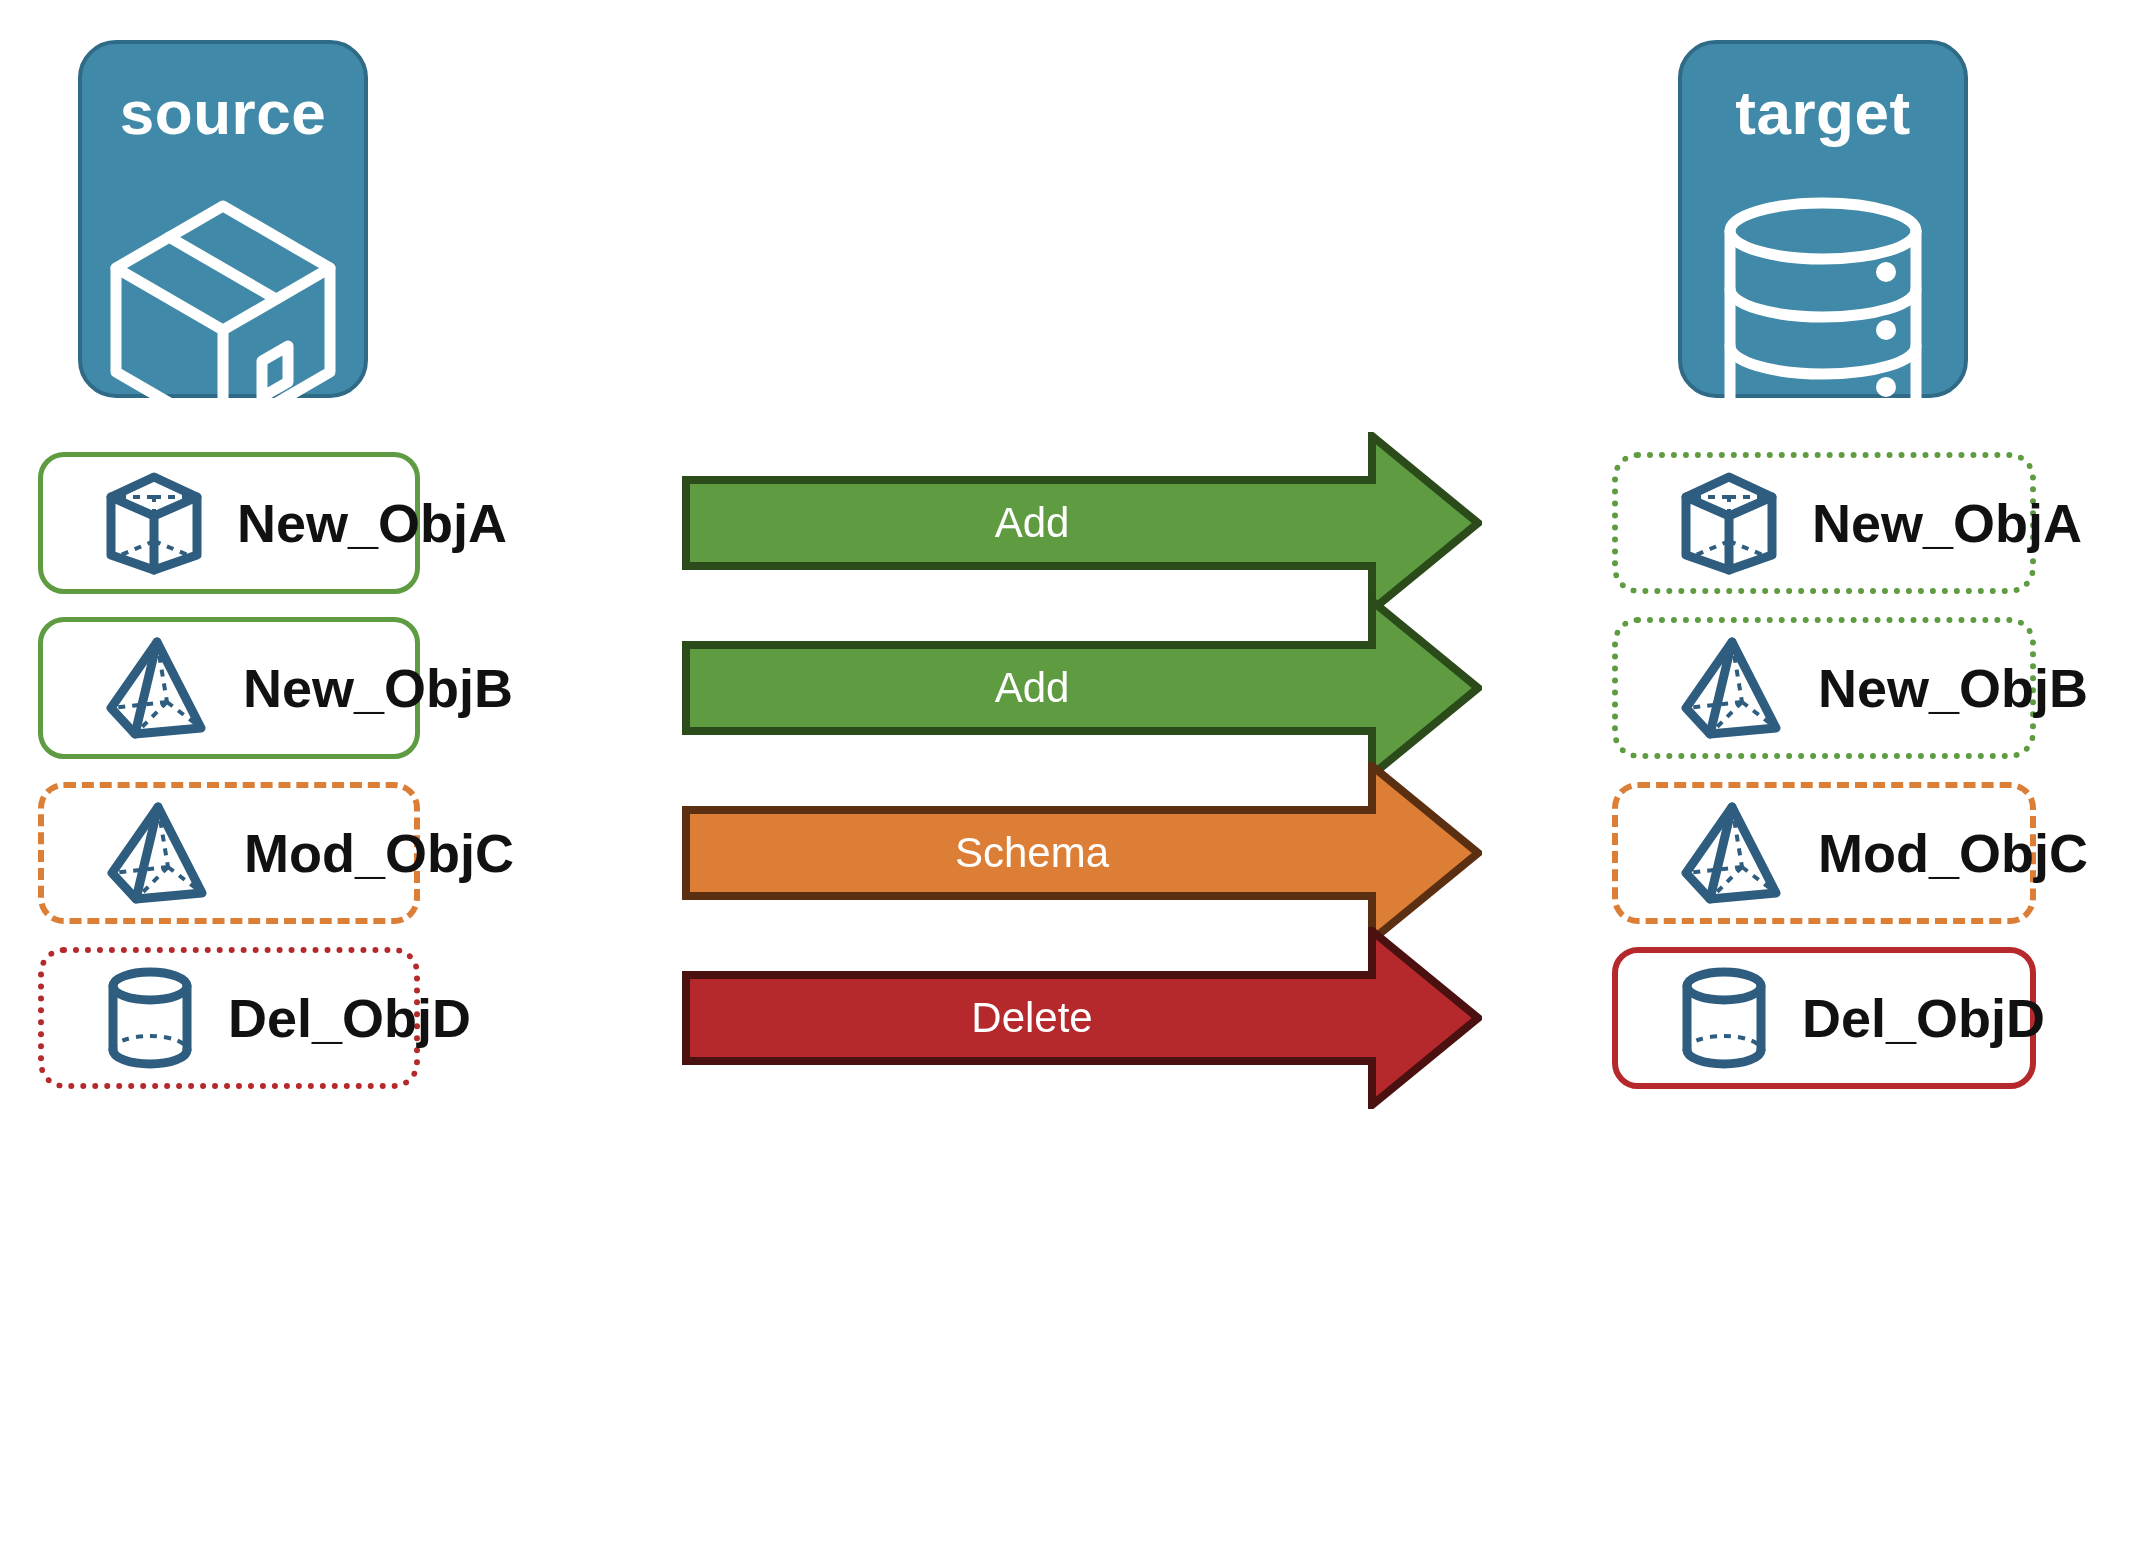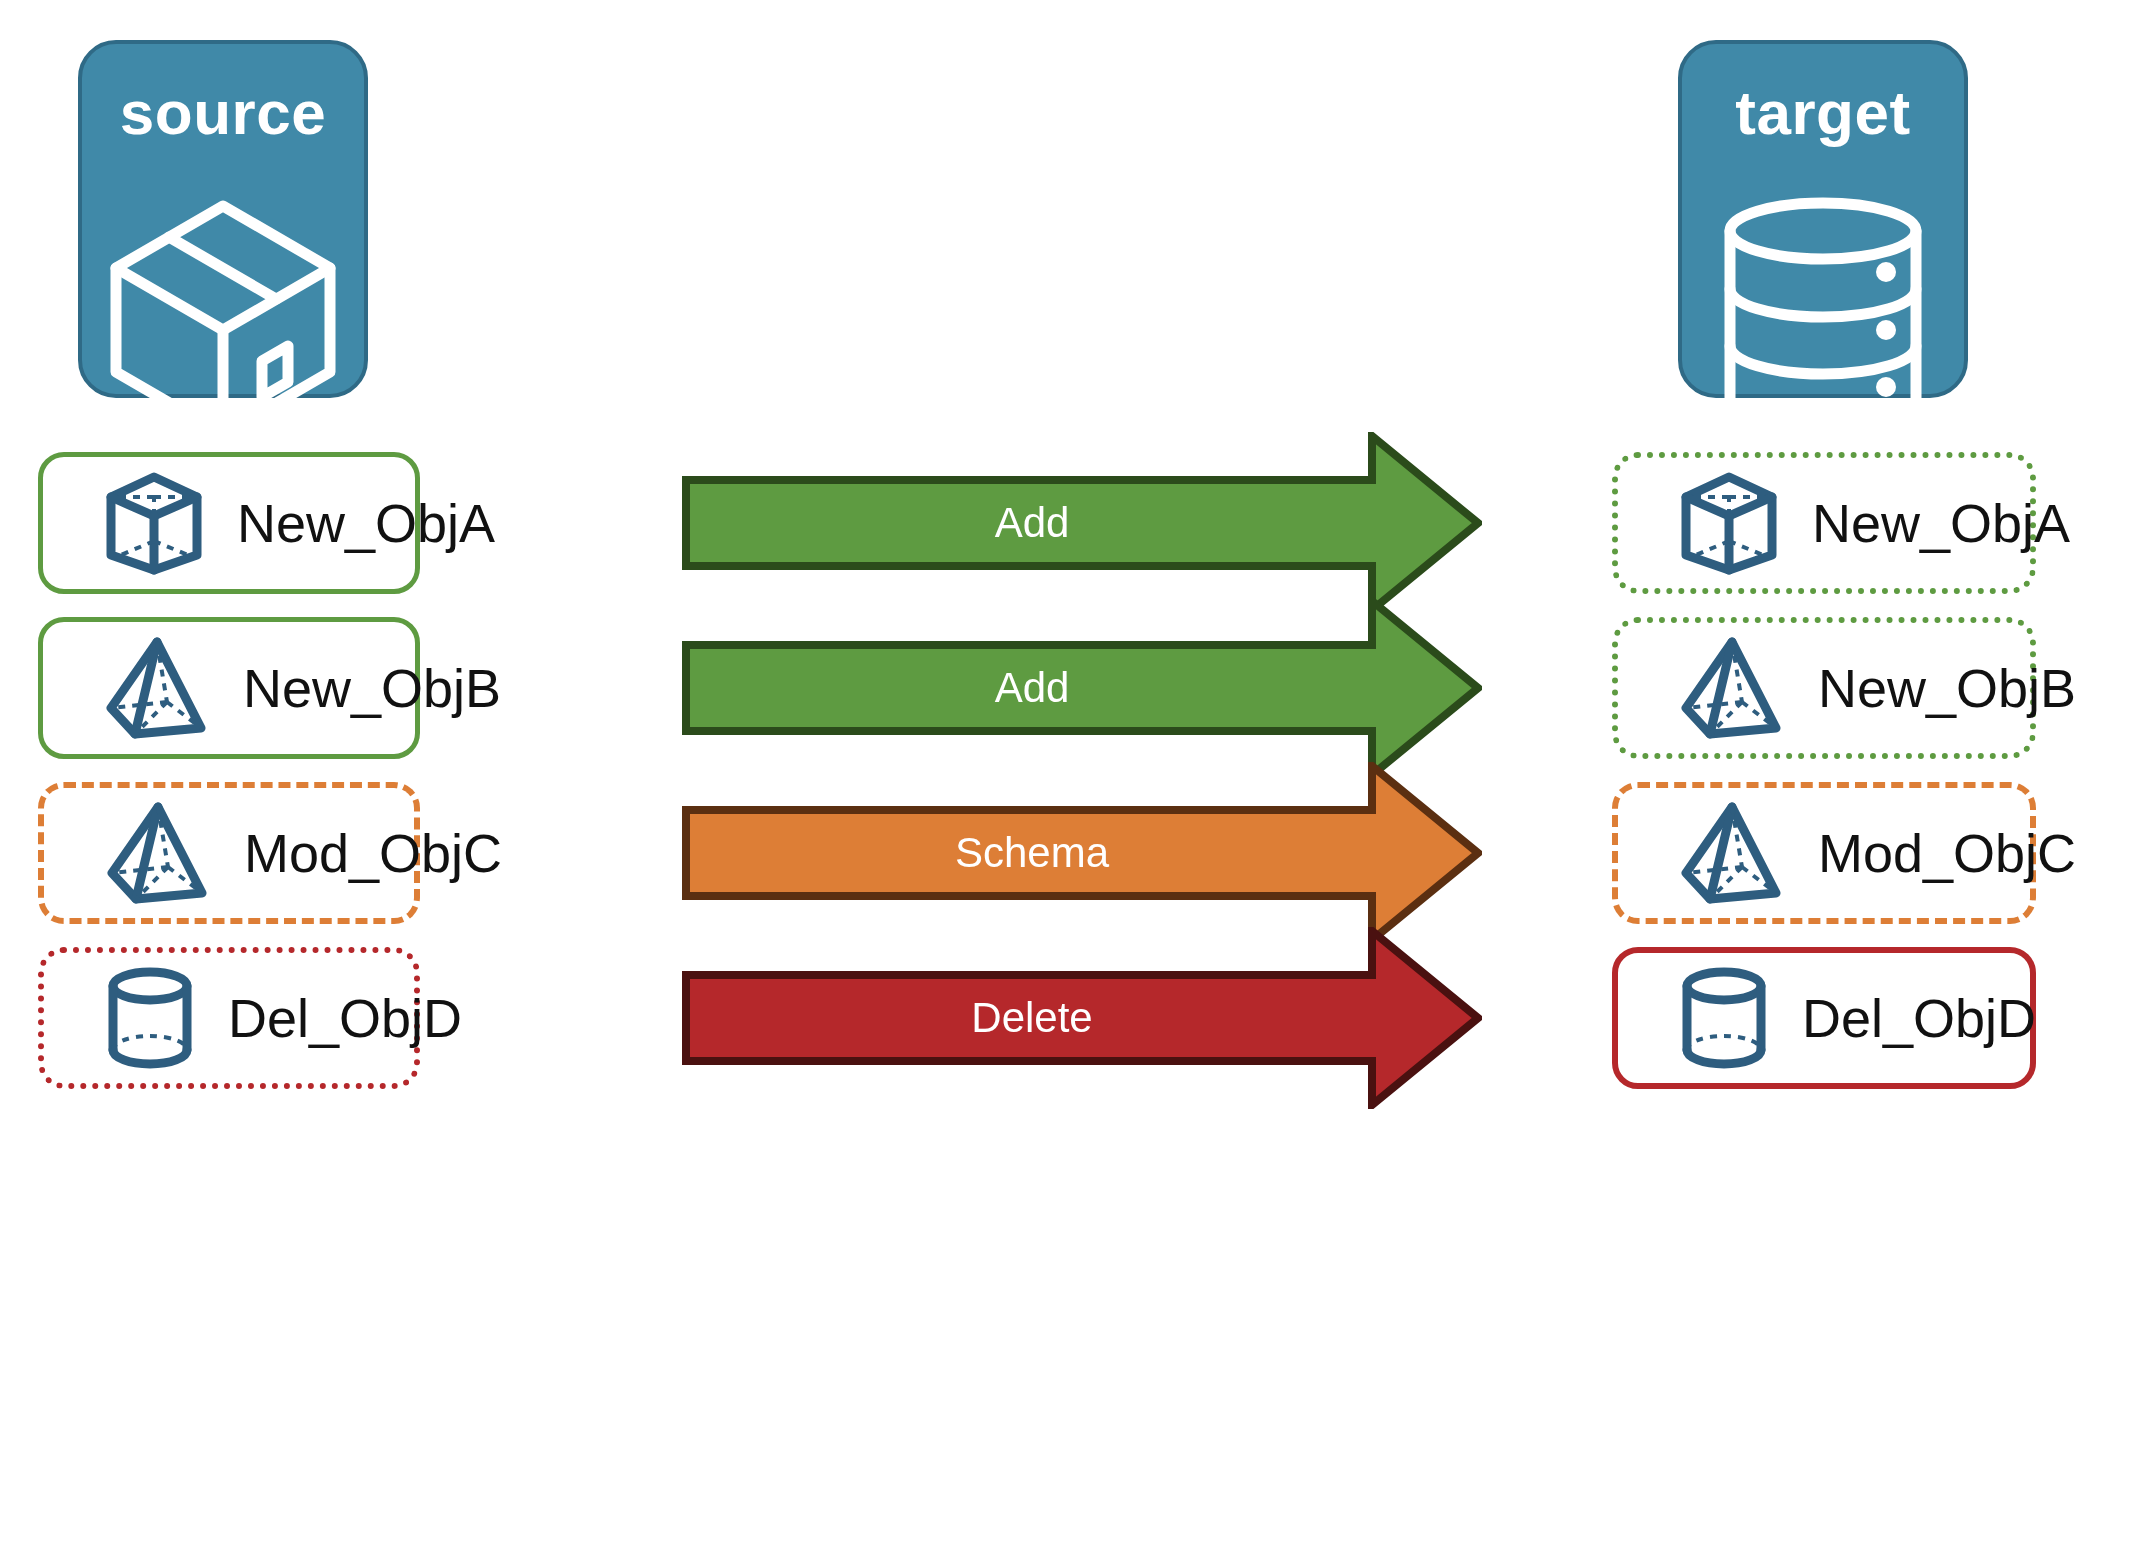--- a/index.html
+++ b/index.html
@@ -29,21 +29,21 @@
   .row{position:absolute;left:0;width:2150px;}
   #row-0{top:452px;height:142px;}
   #row-1{top:617px;height:142px;}
   #row-2{top:782px;height:142px;}
   #row-3{top:947px;height:142px;}
 
   .obj-card{position:absolute;box-sizing:border-box;background:#ffffff;
             border-radius:26px;display:flex;align-items:center;}
   .obj-card .obj-icon{margin-left:62px;flex:0 0 auto;}
   .obj-card .obj-label{margin-left:34px;font-size:54px;color:#111111;
-            white-space:nowrap;}
+            white-space:nowrap;font-weight:bold;}
 
   .src-card{left:38px;top:0;width:382px;height:142px;}
   .tgt-card{left:1612px;top:0;width:424px;height:142px;}
 
   
   .bd-solid-green {border:5px solid #5E9B41;}
   .bd-dot-green   {border:6px dotted #5E9B41;}
   .bd-dash-orange {border:6px dashed #DD7E36;}
   .bd-dot-red     {border:6px dotted #B5282B;}
   .bd-solid-red   {border:6px solid #B5282B;}

